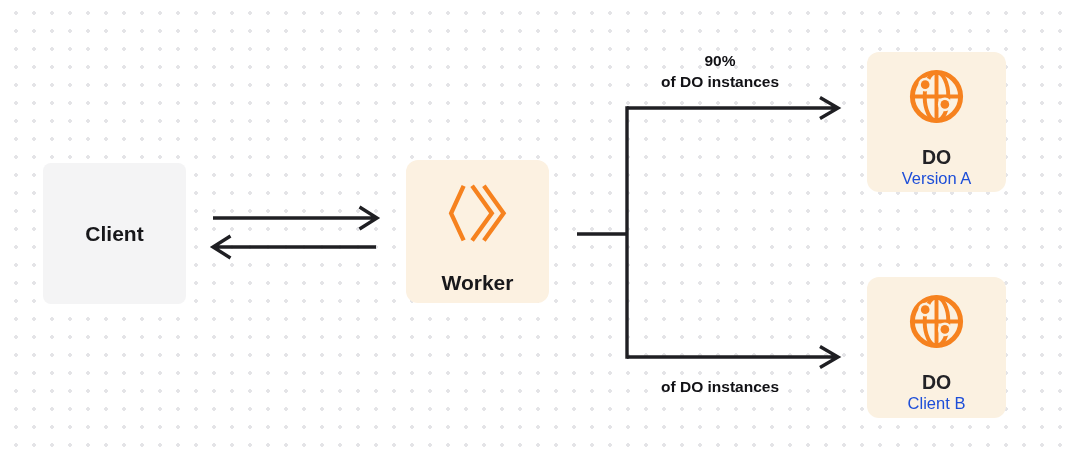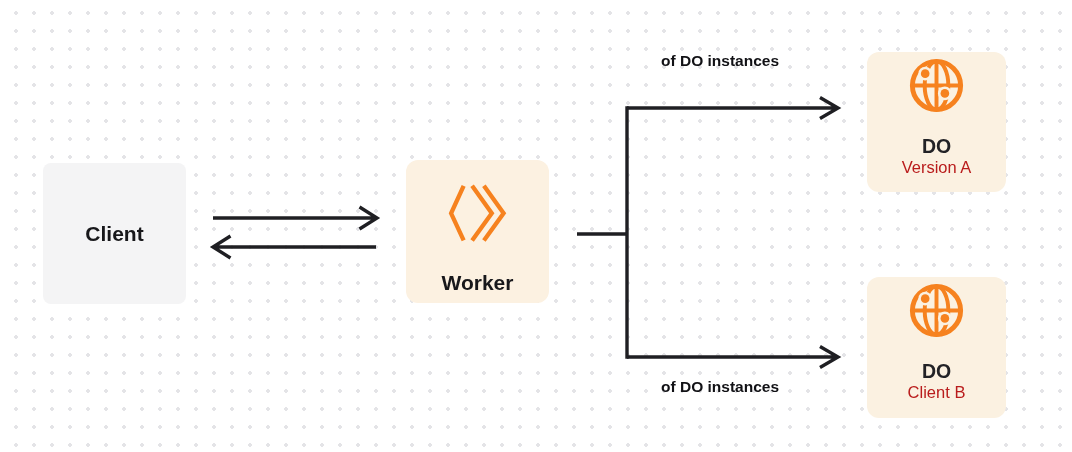--- a/index.html
+++ b/index.html
@@ -38,30 +38,30 @@
     left:406px; top:160px; width:143px; height:143px;
     background:#fcf1e1; border-radius:12px;
     padding-top:23px;
   }
   .node-worker .node-label {
     font-size:21px; font-weight:bold; color:#18181b;
     margin-top:24px;
   }
   .node-do {
     width:139px; background:#fbf1e1; border-radius:12px;
-    padding-top:2px;
+    padding-top:13px;
   }
   .node-do-a { left:867px; top:52px;  height:140px; }
   .node-do-b { left:867px; top:277px; height:141px; }
   .node-do .node-title {
     font-size:19.5px; font-weight:bold; color:#222226;
     margin-top:15px; line-height:21px;
   }
   .node-do .node-subtitle {
-    font-size:16.5px; font-weight:normal; color:#b91c1c;
+    font-size:16.5px; font-weight:normal; color:#1d4ed8;
     line-height:21px;
   }
   .edge-label {
     position:absolute; width:220px; text-align:center;
     font-size:15.5px; font-weight:bold; color:#111115;
     line-height:20.5px;
   }
   .edge-label-top    { left:610px; top:51px;  }
   .edge-label-bottom { left:610px; top:377px; }
   .edge-label span { display:block; }
@@ -126,20 +126,21 @@
         <circle cx="20.5" cy="20" r="4.4" fill="#f6821f"></circle>
         <circle cx="40.5" cy="40" r="7" fill="#fbf1e1"></circle>
         <circle cx="40.5" cy="40" r="4.4" fill="#f6821f"></circle>
       </svg>
     </span>
     <span class="node-title">DO</span>
     <span class="node-subtitle">Client B</span>
   </div>
 
   <div class="edge-label edge-label-top">
+    <span>90%</span>
     <span>of DO instances</span>
   </div>
 
   <div class="edge-label edge-label-bottom">
     <span>of DO instances</span>
   </div>
 
 </div>
 
 </body></html>

